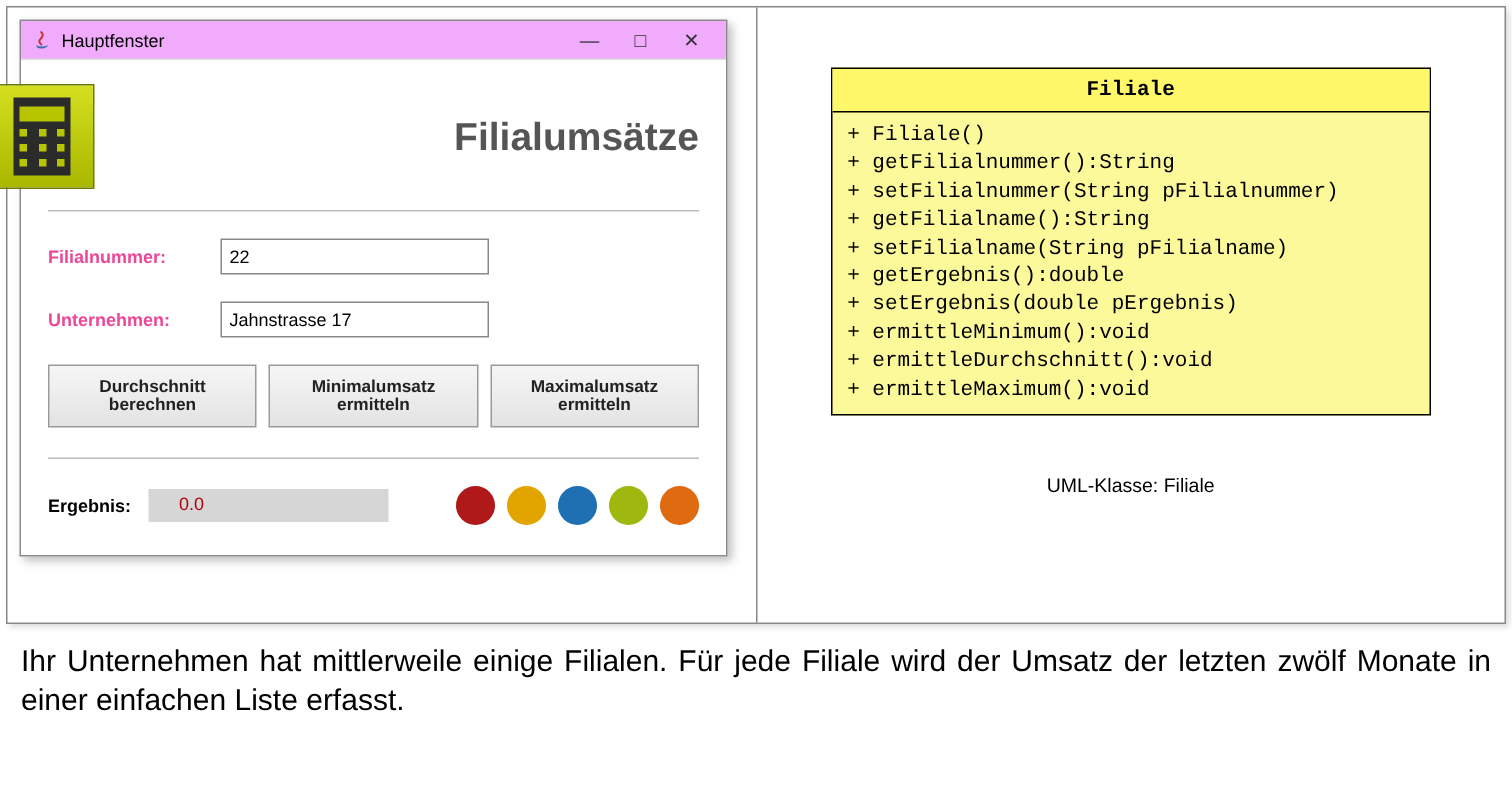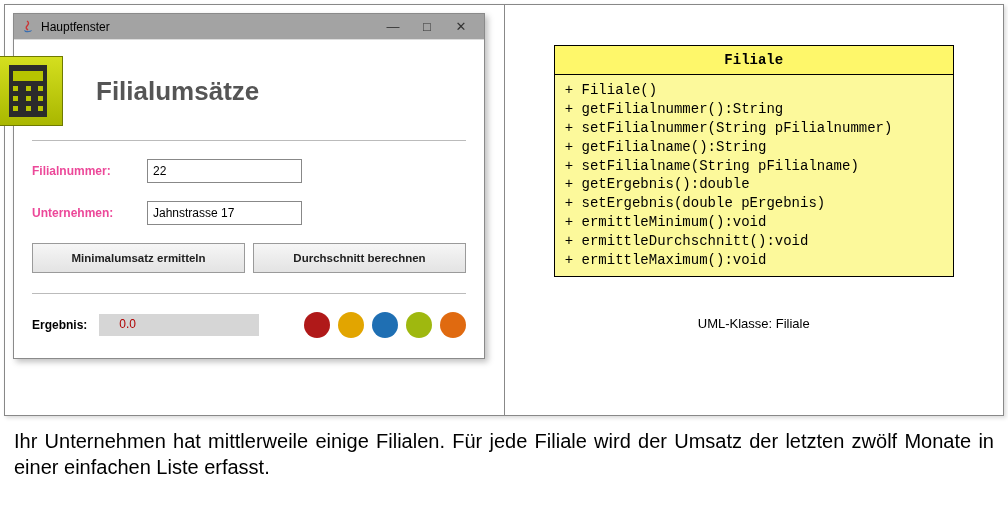--- a/index.html
+++ b/index.html
@@ -30,21 +30,21 @@
   .col:last-child { border-right: none; }
   
   .jwin {
     border: 1px solid #8a8a8a;
     background: #fff;
     width: 472px;
     box-shadow: 3px 3px 6px rgba(0,0,0,0.25);
   }
   .titlebar {
     height: 26px;
-    background: #a3a3a3;
+    background: #f0abfc;
     display: flex;
     align-items: center;
     padding: 0 6px;
     border-bottom: 1px solid #ddd;
     font-size: 12px;
     justify-content: space-between;
   }
   .java-icon {
     width: 16px; height: 16px;
     margin-right: 5px;
@@ -64,20 +64,21 @@
     font-family: "Segoe UI Symbol", Arial, sans-serif;
   }
   .jbody {
     padding: 16px 18px 20px 18px;
   }
   .header-row {
     display: flex;
     align-items: center;
     gap: 33px;
     margin-bottom: 14px;
+    justify-content: space-between;
   }
   .calc-icon {
     width: 70px; height: 70px;
     background: linear-gradient(180deg,#d4df1f,#a9b700);
     border: 1px solid #6f7a00;
     display: flex;
     align-items: center;
     justify-content: center;
   }
   .calc-inner {
@@ -107,21 +108,21 @@
     align-items: center;
     margin-bottom: 18px;
   }
   .form-row label {
     width: 115px;
     font-size: 12px;
     font-weight: bold;
     color: #ec4899;
   }
   .txtfield {
-    width: 155px;
+    width: 179px;
     border: 1px solid #888;
     padding: 4px 5px;
     font-size: 12px;
     height: 24px;
   }
   .btnbar {
     display: flex;
     gap: 8px;
     margin: 10px 0 20px 0;
   }
@@ -251,22 +252,23 @@
           <hr class="divider">
           <div class="form-row">
             <label>Filialnummer:</label>
             <input class="txtfield" value="22" style="">
           </div>
           <div class="form-row">
             <label>Unternehmen:</label>
             <input class="txtfield" value="Jahnstrasse 17" style="">
           </div>
           <div class="btnbar">
+            <div class="jbtn">Durchschnitt berechnen</div>
             <div class="jbtn">Minimalumsatz ermitteln</div>
-            <div class="jbtn">Durchschnitt berechnen</div>
+            <div class="jbtn">Maximalumsatz ermitteln</div>
           </div>
           <hr class="divider">
           <div class="result-row">
             <label>Ergebnis:</label>
             <div class="result-box">0.0</div>
             <div class="dots-right">
               <div class="cdot" style="background:#b01919"></div>
               <div class="cdot" style="background:#e2a500"></div>
               <div class="cdot" style="background:#1f6fb3"></div>
               <div class="cdot" style="background:#9fb80f"></div>

